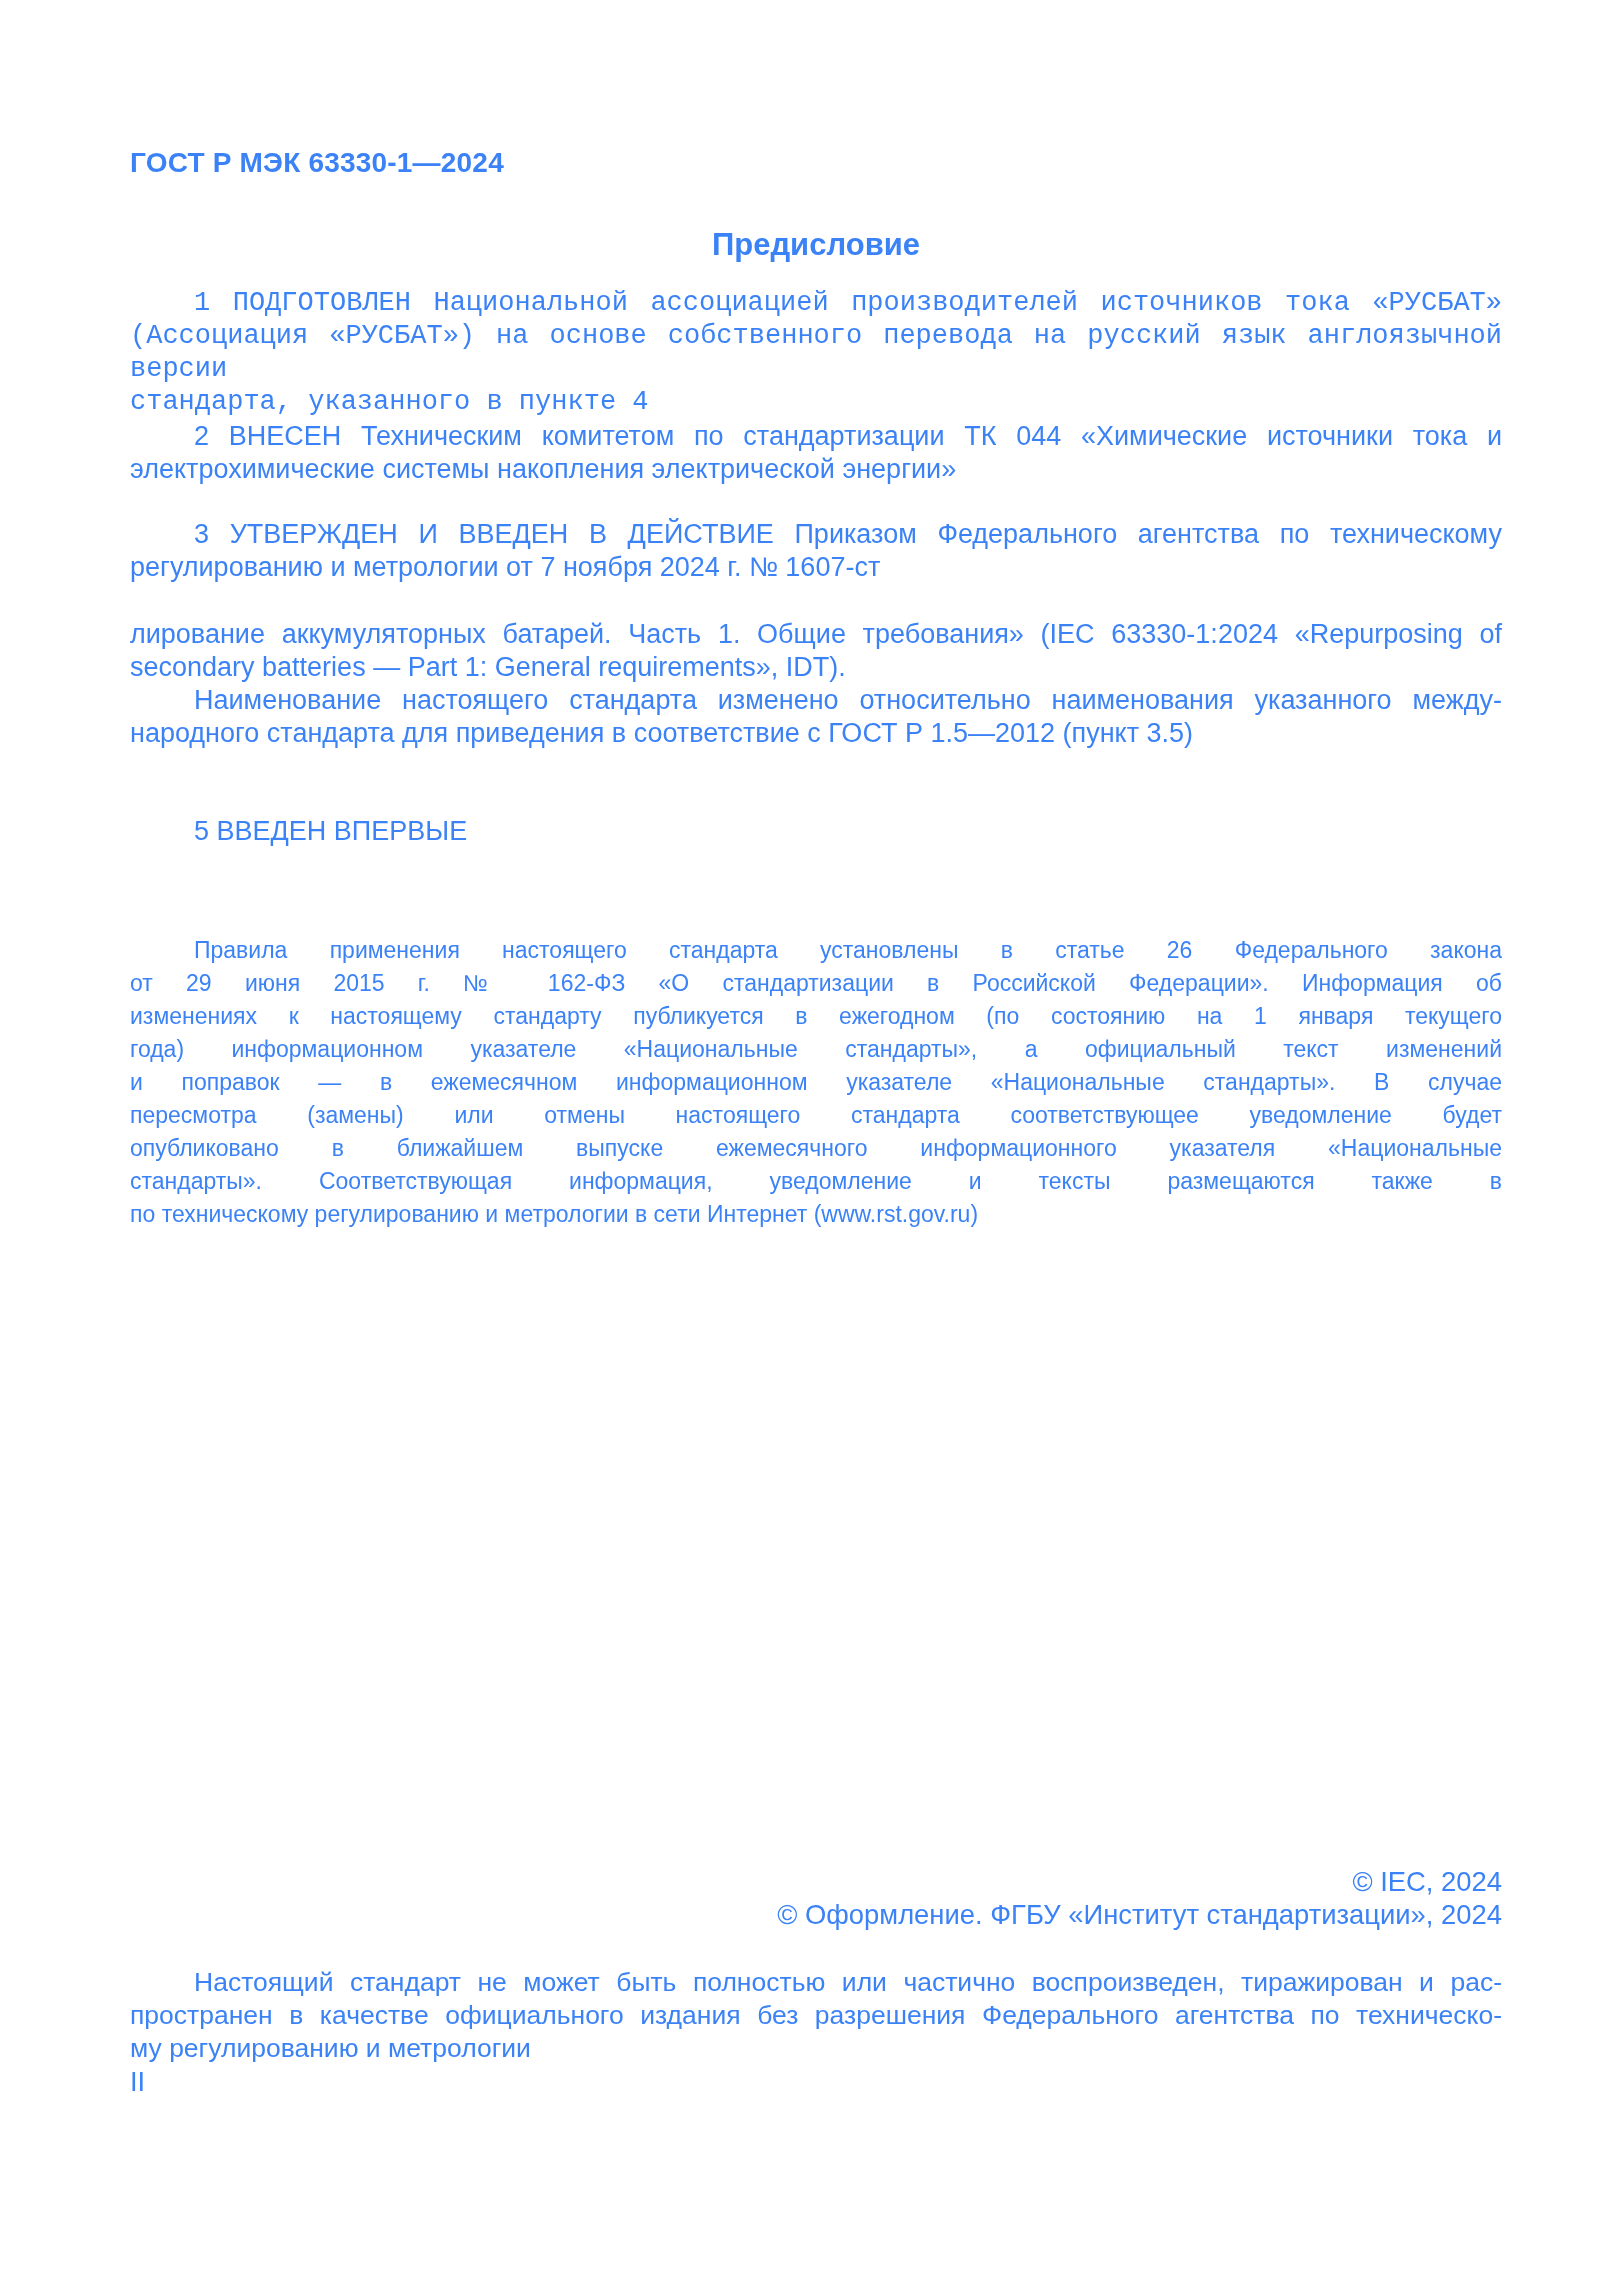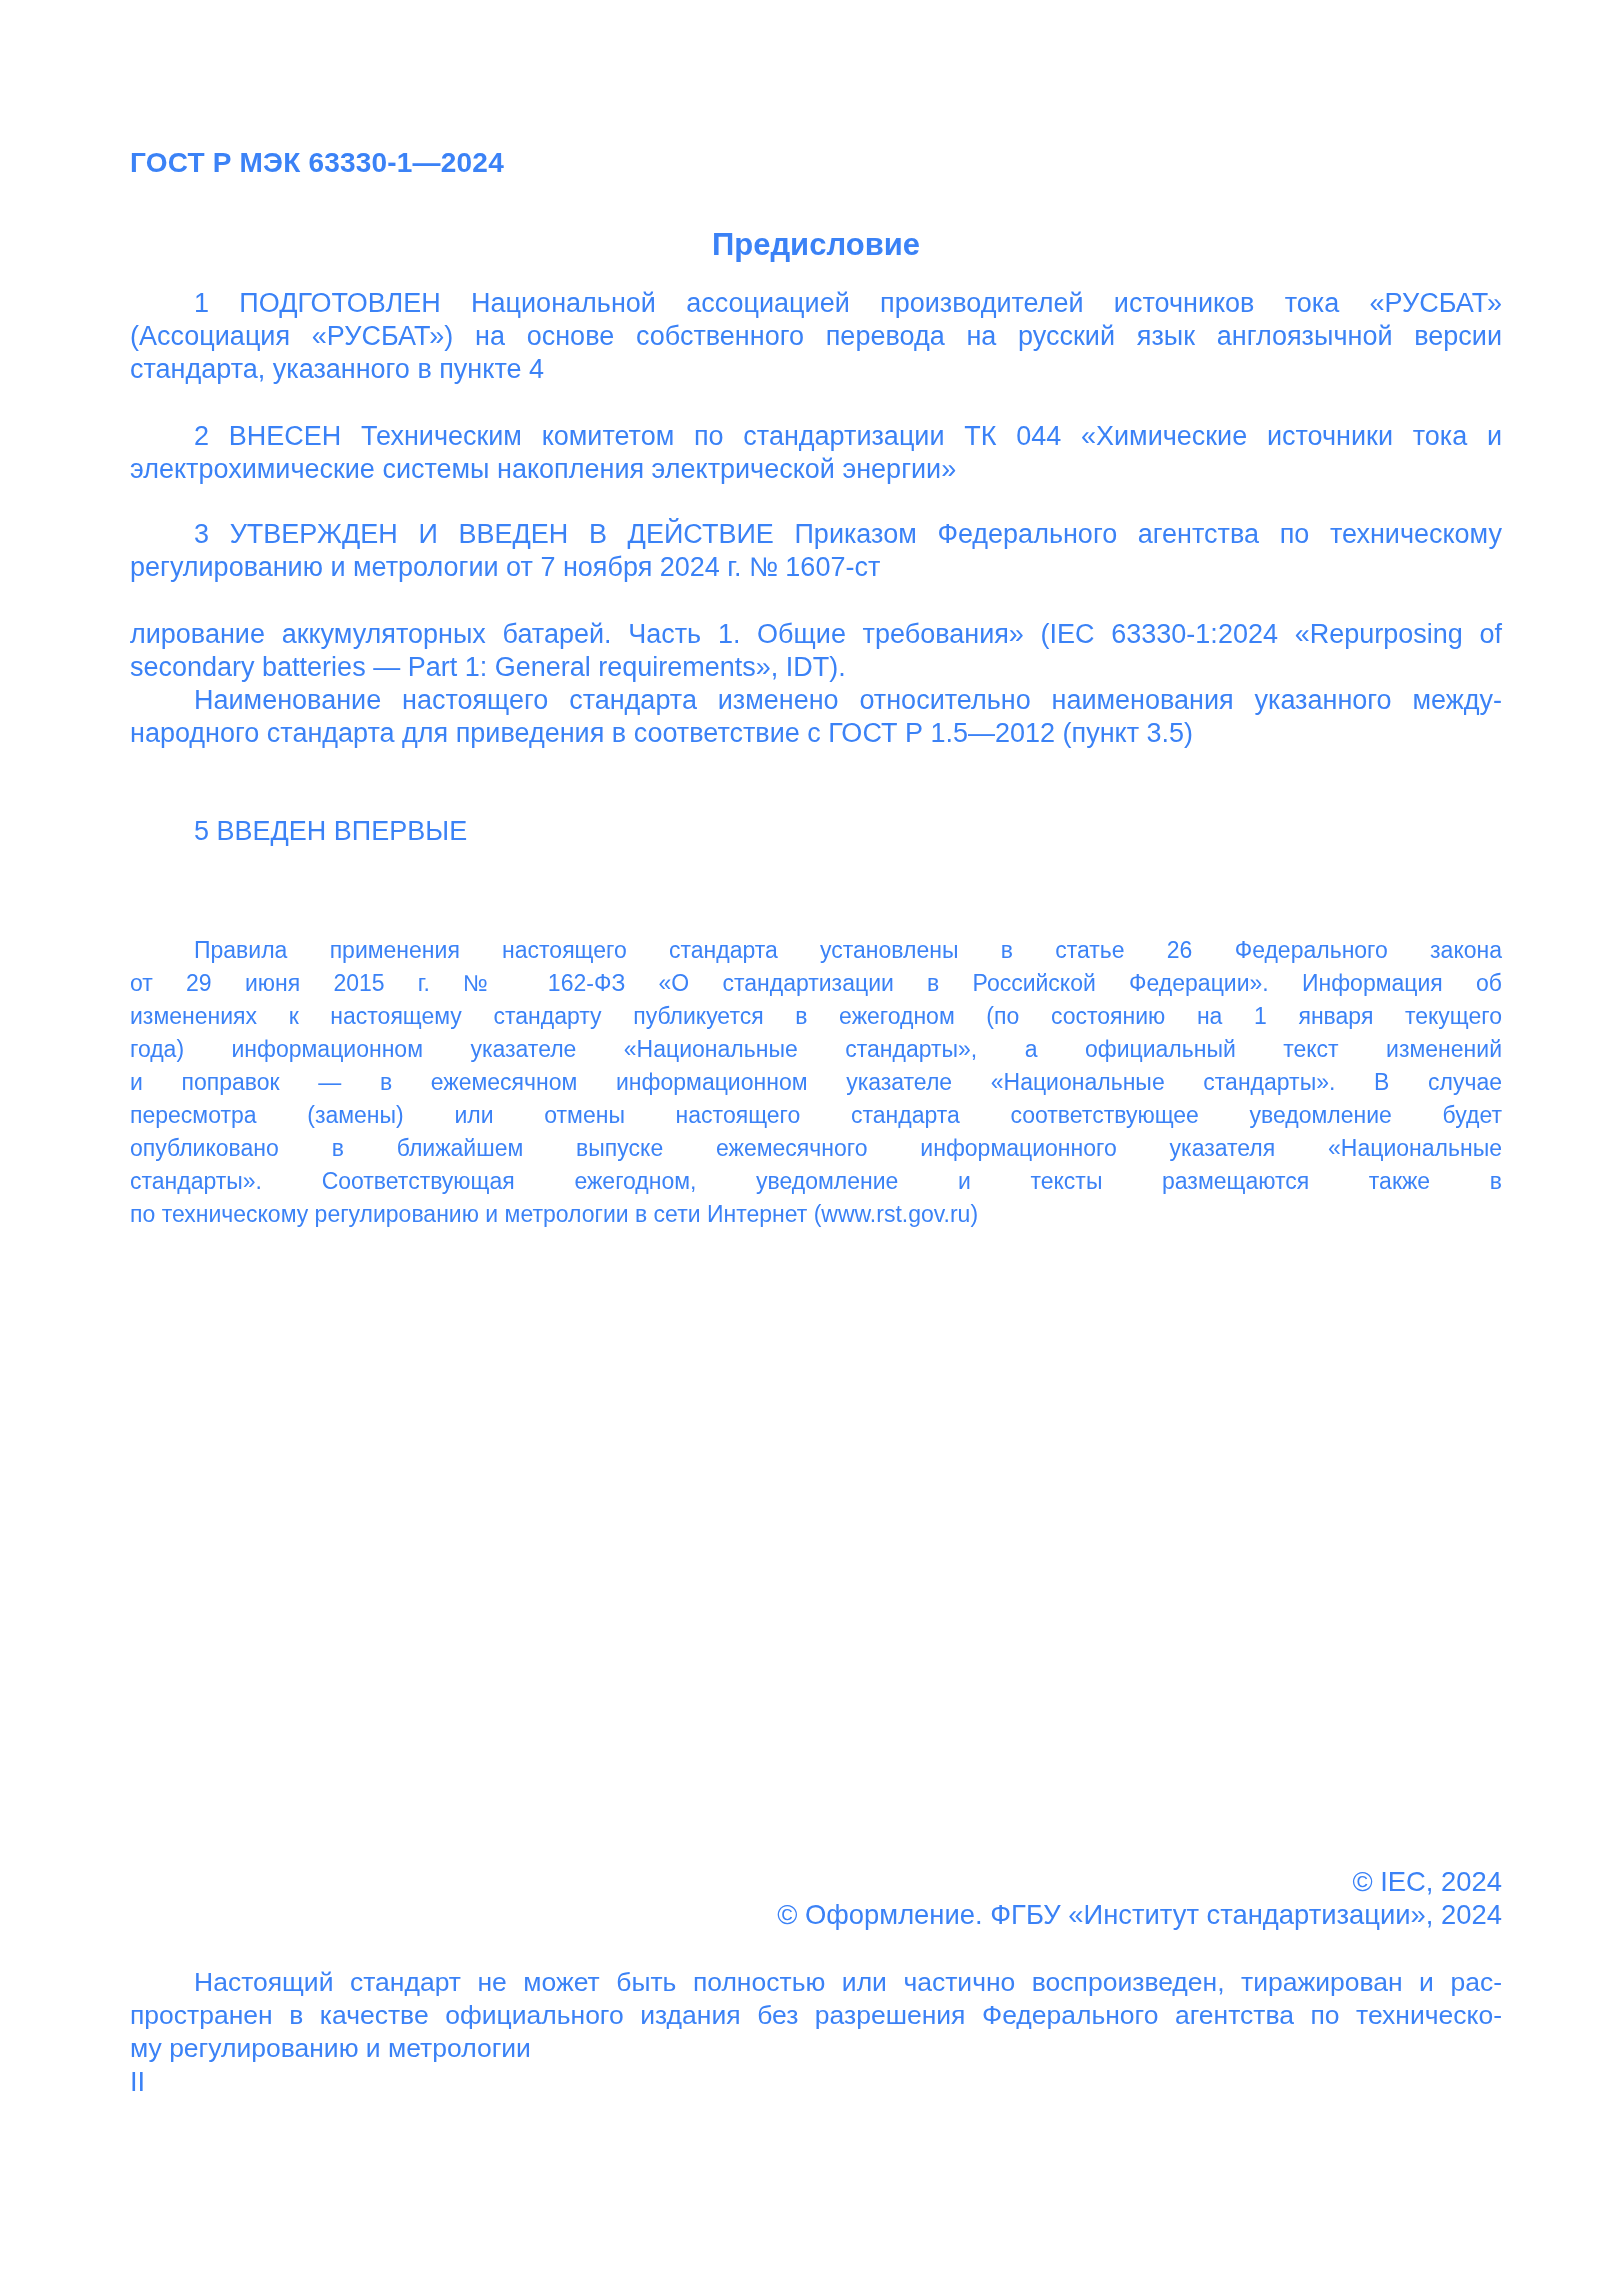--- a/index.html
+++ b/index.html
@@ -23,21 +23,21 @@
   .heading {
     top: 227px;
     font-size: 31px;
     font-weight: bold;
     text-align: center;
   }
   .para {
     font-size: 27px;
     line-height: 33px;
   }
-  .p1 { top: 287px; }
+  .p1 { top: 287px; font-family: Liberation Mono, monospace; }
   .p2 { top: 420px; }
   .p3 { top: 518px; }
   .p4 { top: 618px; }
   .p5 { top: 815px; }
   .single-indent { text-indent: 64px; }
   .legal {
     top: 934px;
     font-size: 23px;
     line-height: 33px;
   }
@@ -100,21 +100,21 @@
   <div class="abs para p5 single-indent">5 ВВЕДЕН ВПЕРВЫЕ</div>
 
   <div class="abs legal">
       <div class="line just indent">Правила применения настоящего стандарта установлены в статье 26 Федерального закона</div>
       <div class="line just">от 29 июня 2015 г. № 162-ФЗ «О стандартизации в Российской Федерации». Информация об</div>
       <div class="line just">изменениях к настоящему стандарту публикуется в ежегодном (по состоянию на 1 января текущего</div>
       <div class="line just">года) информационном указателе «Национальные стандарты», а официальный текст изменений</div>
       <div class="line just">и поправок — в ежемесячном информационном указателе «Национальные стандарты». В случае</div>
       <div class="line just">пересмотра (замены) или отмены настоящего стандарта соответствующее уведомление будет</div>
       <div class="line just">опубликовано в ближайшем выпуске ежемесячного информационного указателя «Национальные</div>
-      <div class="line just">стандарты». Соответствующая ежегодном, уведомление и тексты размещаются также в</div>
+      <div class="line just">стандарты». Соответствующая информация, уведомление и тексты размещаются также в</div>
       <div class="line">по техническому регулированию и метрологии в сети Интернет (www.rst.gov.ru)</div>
     </div>
 
   <div class="abs copyright">
     <div>© IEC, 2024</div>
     <div>© Оформление. ФГБУ «Институт стандартизации», 2024</div>
   </div>
 
   <div class="abs restriction">
       <div class="line just indent">Настоящий стандарт не может быть полностью или частично воспроизведен, тиражирован и рас-</div>

